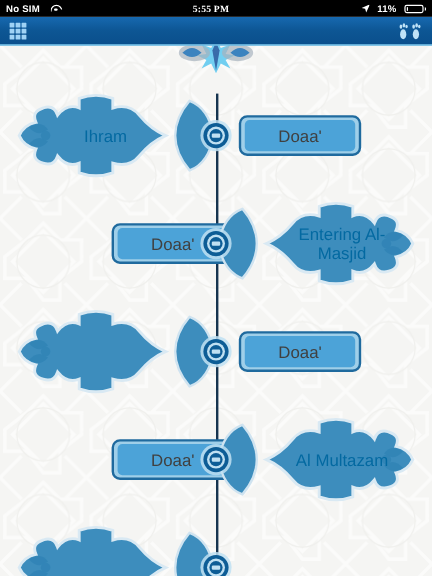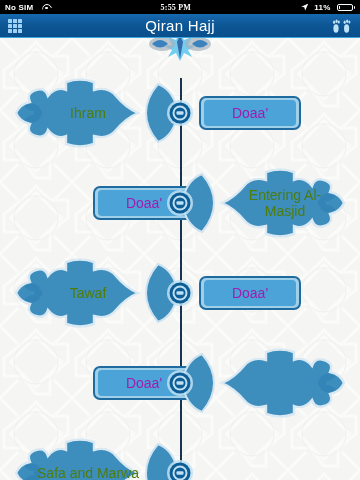--- a/index.html
+++ b/index.html
@@ -74,36 +74,36 @@
     position:absolute; left:180px; top:40px; width:1.6px; height:402px;
     background:#16344f; z-index:5;
   }
 
   .row{ position:absolute; left:0; width:360px; height:90px; z-index:10; }
 
   
   .node{
     position:absolute; top:8px; height:74px;
     display:flex; align-items:center; justify-content:center;
-    color:#4d7c0f; font-size:14px; text-align:center; line-height:1.15;
+    color:#0369a1; font-size:14px; text-align:center; line-height:1.15;
     z-index:12;
   }
   .node .node-svg{ position:absolute; inset:0; width:100%; height:100%; }
   .node .node-label{ position:relative; z-index:3; padding:0 22px; }
   .node.left{ left:8px; width:172px; }
   .node.right{ left:180px; width:172px; }
   .node.left .node-label{ transform:translateX(-6px); }
   .node.right .node-label{ transform:translateX(6px);padding-left:48px; }
 
   
   .doaa{
     position:absolute; top:26px; height:38px; width:108px;
     z-index:12;
     display:flex;align-items:center;justify-content:center;
-    color:#a21caf; font-size:14px;
+    color:#404040; font-size:14px;
   }
   .doaa .doaa-svg{ position:absolute; inset:0; width:100%;height:100%;}
   .doaa .doaa-label{ position:relative; z-index:3; }
   .doaa.right{ left:196px; }
   .doaa.left{ left:90px; }
 
   
   .conn{
     position:absolute; left:166px; top:31px; width:28px; height:28px;
     z-index:20;
@@ -146,21 +146,20 @@
     <i></i>
       <i></i>
       <i></i>
       <i></i>
       <i></i>
       <i></i>
       <i></i>
       <i></i>
       <i></i>
   </div>
-  <div class="nav-title">Qiran Hajj</div>
   <svg class="foot-icon" viewBox="0 0 22 16">
     <g fill="#bfe2f7">
       <ellipse cx="5" cy="10.5" rx="2.6" ry="4.2"></ellipse>
       <ellipse cx="3.1" cy="4.2" rx="1.1" ry="1.7"></ellipse>
       <ellipse cx="5.6" cy="3.2" rx="1.1" ry="1.8"></ellipse>
       <ellipse cx="7.8" cy="4.1" rx="1" ry="1.5"></ellipse>
       <ellipse cx="15.6" cy="10.5" rx="2.6" ry="4.2"></ellipse>
       <ellipse cx="13.7" cy="4.2" rx="1.1" ry="1.7"></ellipse>
       <ellipse cx="16.2" cy="3.2" rx="1.1" ry="1.8"></ellipse>
       <ellipse cx="18.4" cy="4.1" rx="1" ry="1.5"></ellipse>
@@ -278,21 +277,20 @@
         <g>
           <path d="M8 37 q4-9 14-11 q-4-9 6-12 q9-3 12 6 q8-10 18-6 l0 -8 q14 -5 28 0 l0 8 q14 -4 22 6 q10 12 22 17 q-12 5 -22 17 q-8 10 -22 6 l0 8 q-14 5 -28 0 l0 -8 q-10 4 -18 -6 q-3 9 -12 6 q-10 -3 -6 -12 q-10 -2 -14 -11 Z" fill="#3d8dbd" stroke="#d9e9f3" stroke-width="2.4"></path>
           <path d="M150 8 q16 6 20 29 q-4 23 -20 29 q-12 -14 -12 -29 q0 -15 12 -29 Z" fill="#3d8dbd" stroke="#cfe3f0" stroke-width="2"></path>
           <g fill="#2a7fb2" opacity=".55">
             <path d="M16 30 q10 -6 16 2 q-8 7 -16 -2Z"></path>
             <path d="M16 44 q10 6 16 -2 q-8 -7 -16 2Z"></path>
             <circle cx="30" cy="37" r="4"></circle>
           </g>
         </g>
       </svg>
-      <span class="node-label">Tawaf</span>
     </div>
 
     <div class="doaa right">
       <svg class="doaa-svg" viewBox="0 0 108 38" preserveAspectRatio="none">
         <rect x="4" y="3" width="100" height="32" rx="6" fill="#9fcfe9" stroke="#1f6a9e" stroke-width="2"></rect>
         <rect x="8" y="6" width="92" height="26" rx="4" fill="#4ca3d8"></rect>
       </svg>
       <span class="doaa-label">Doaa'</span>
     </div>
 
@@ -321,20 +319,21 @@
         <g transform="translate(172,0) scale(-1,1)">
           <path d="M8 37 q4-9 14-11 q-4-9 6-12 q9-3 12 6 q8-10 18-6 l0 -8 q14 -5 28 0 l0 8 q14 -4 22 6 q10 12 22 17 q-12 5 -22 17 q-8 10 -22 6 l0 8 q-14 5 -28 0 l0 -8 q-10 4 -18 -6 q-3 9 -12 6 q-10 -3 -6 -12 q-10 -2 -14 -11 Z" fill="#3d8dbd" stroke="#d9e9f3" stroke-width="2.4"></path>
           <path d="M150 8 q16 6 20 29 q-4 23 -20 29 q-12 -14 -12 -29 q0 -15 12 -29 Z" fill="#3d8dbd" stroke="#cfe3f0" stroke-width="2"></path>
           <g fill="#2a7fb2" opacity=".55">
             <path d="M16 30 q10 -6 16 2 q-8 7 -16 -2Z"></path>
             <path d="M16 44 q10 6 16 -2 q-8 -7 -16 2Z"></path>
             <circle cx="30" cy="37" r="4"></circle>
           </g>
         </g>
       </svg>
+      <span class="node-label">Al Multazam</span>
     </div>
 
     <div class="conn">
       <svg viewBox="0 0 28 28">
         <circle cx="14" cy="14" r="13" fill="#bfe0f2" opacity=".85"></circle>
         <circle cx="14" cy="14" r="10.5" fill="#0d5d96"></circle>
         <circle cx="14" cy="14" r="7.5" fill="#bfe0f2"></circle>
         <circle cx="14" cy="14" r="5.5" fill="#0d5d96"></circle>
         <rect x="10.5" y="12.2" width="7" height="3.6" rx="1" fill="#bfe0f2"></rect>
       </svg>
@@ -347,21 +346,20 @@
         <g>
           <path d="M8 37 q4-9 14-11 q-4-9 6-12 q9-3 12 6 q8-10 18-6 l0 -8 q14 -5 28 0 l0 8 q14 -4 22 6 q10 12 22 17 q-12 5 -22 17 q-8 10 -22 6 l0 8 q-14 5 -28 0 l0 -8 q-10 4 -18 -6 q-3 9 -12 6 q-10 -3 -6 -12 q-10 -2 -14 -11 Z" fill="#3d8dbd" stroke="#d9e9f3" stroke-width="2.4"></path>
           <path d="M150 8 q16 6 20 29 q-4 23 -20 29 q-12 -14 -12 -29 q0 -15 12 -29 Z" fill="#3d8dbd" stroke="#cfe3f0" stroke-width="2"></path>
           <g fill="#2a7fb2" opacity=".55">
             <path d="M16 30 q10 -6 16 2 q-8 7 -16 -2Z"></path>
             <path d="M16 44 q10 6 16 -2 q-8 -7 -16 2Z"></path>
             <circle cx="30" cy="37" r="4"></circle>
           </g>
         </g>
       </svg>
-      <span class="node-label">Safa and Marwa</span>
     </div>
 
     <div class="conn">
       <svg viewBox="0 0 28 28">
         <circle cx="14" cy="14" r="13" fill="#bfe0f2" opacity=".85"></circle>
         <circle cx="14" cy="14" r="10.5" fill="#0d5d96"></circle>
         <circle cx="14" cy="14" r="7.5" fill="#bfe0f2"></circle>
         <circle cx="14" cy="14" r="5.5" fill="#0d5d96"></circle>
         <rect x="10.5" y="12.2" width="7" height="3.6" rx="1" fill="#bfe0f2"></rect>
       </svg>

